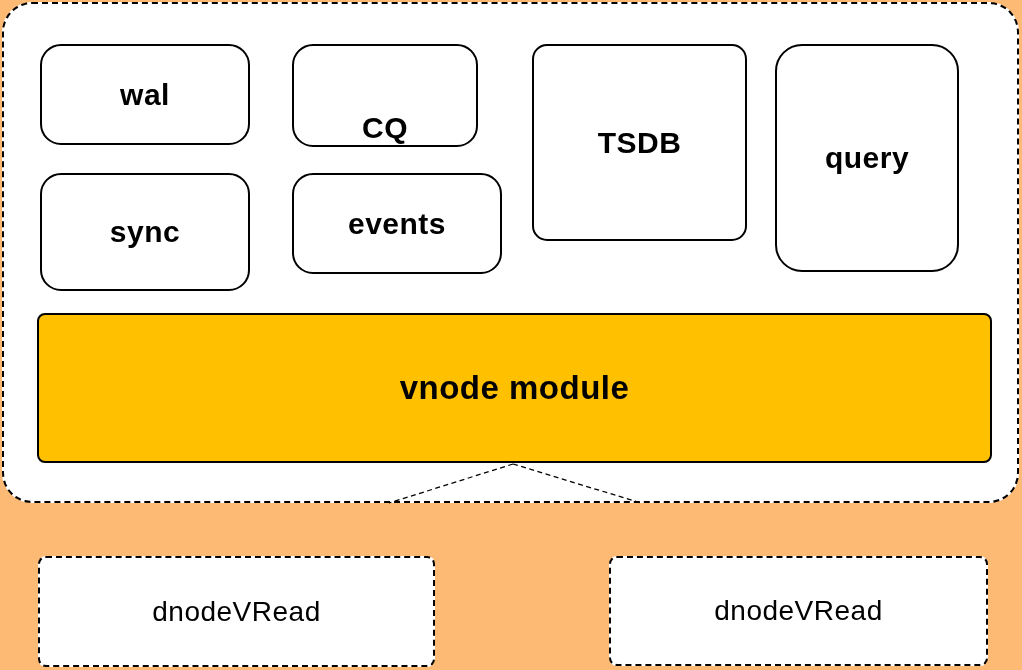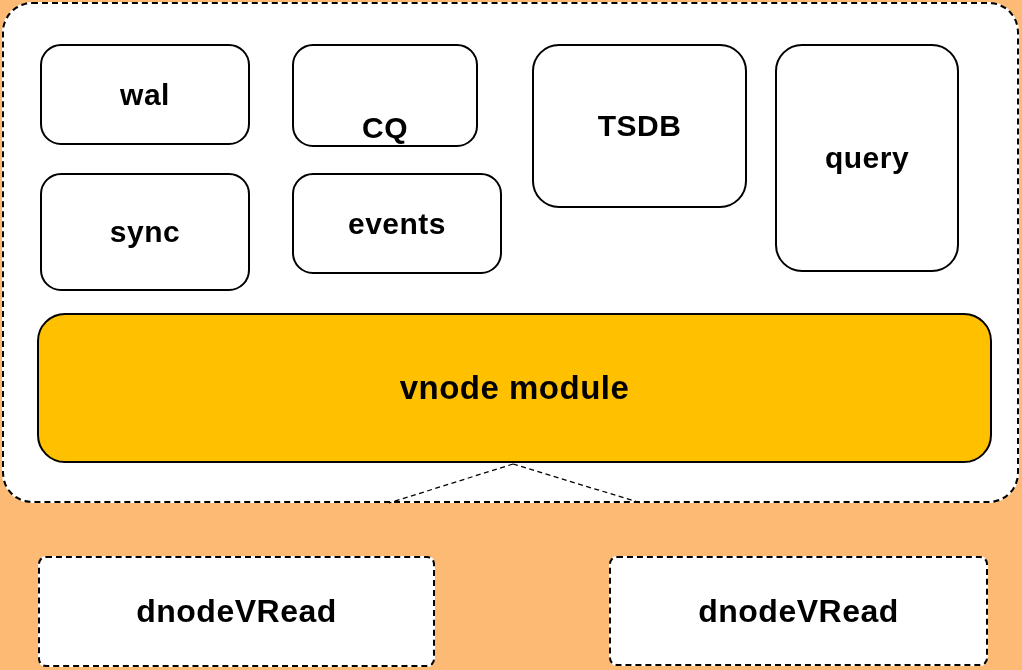--- a/index.html
+++ b/index.html
@@ -36,48 +36,48 @@
     align-items: center;
     justify-content: center;
     font-size: 30px;
     font-weight: 600;
     letter-spacing: 0.5px;
   }
   .mod-wal    { left: 36px;  top: 40px;  width: 210px; height: 101px; border-radius: 21px; }
   .mod-cq     { left: 288px; top: 40px;  width: 186px; height: 103px; border-radius: 21px; align-items: flex-end; }
   .mod-sync   { left: 36px;  top: 169px; width: 210px; height: 118px; border-radius: 21px; }
   .mod-events { left: 288px; top: 169px; width: 210px; height: 101px; border-radius: 21px; }
-  .mod-tsdb   { left: 528px; top: 40px;  width: 215px; height: 164px; border-radius: 27px; }
+  .mod-tsdb   { left: 528px; top: 40px;  width: 215px; height: 197px; border-radius: 15px; }
   .mod-query  { left: 771px; top: 40px;  width: 184px; height: 228px; border-radius: 27px; }
   .vnode {
     left: 33px;
     top: 309px;
     width: 955px;
     height: 150px;
-    border-radius: 28px;
+    border-radius: 8px;
     background: #FFC000;
     font-size: 33px;
   }
   .connectors {
     position: absolute;
     left: 0;
     top: 0;
     pointer-events: none;
   }
   .dnode {
     position: absolute;
     box-sizing: border-box;
     background: #fff;
     border: 2px dashed #000;
     border-radius: 8px;
     display: flex;
     align-items: center;
     justify-content: center;
-    font-size: 32px;
-    font-weight: 700;
+    font-size: 28px;
+    font-weight: 400;
     letter-spacing: 0.5px;
   }
   .dnode-read  { left: 38px;  top: 556px; width: 397px; height: 111px; }
   .dnode-write { left: 609px; top: 556px; width: 379px; height: 110px; }
   .label { display: inline-block; }
 </style>
 </head>
 <body>
 
 <div class="scene">

